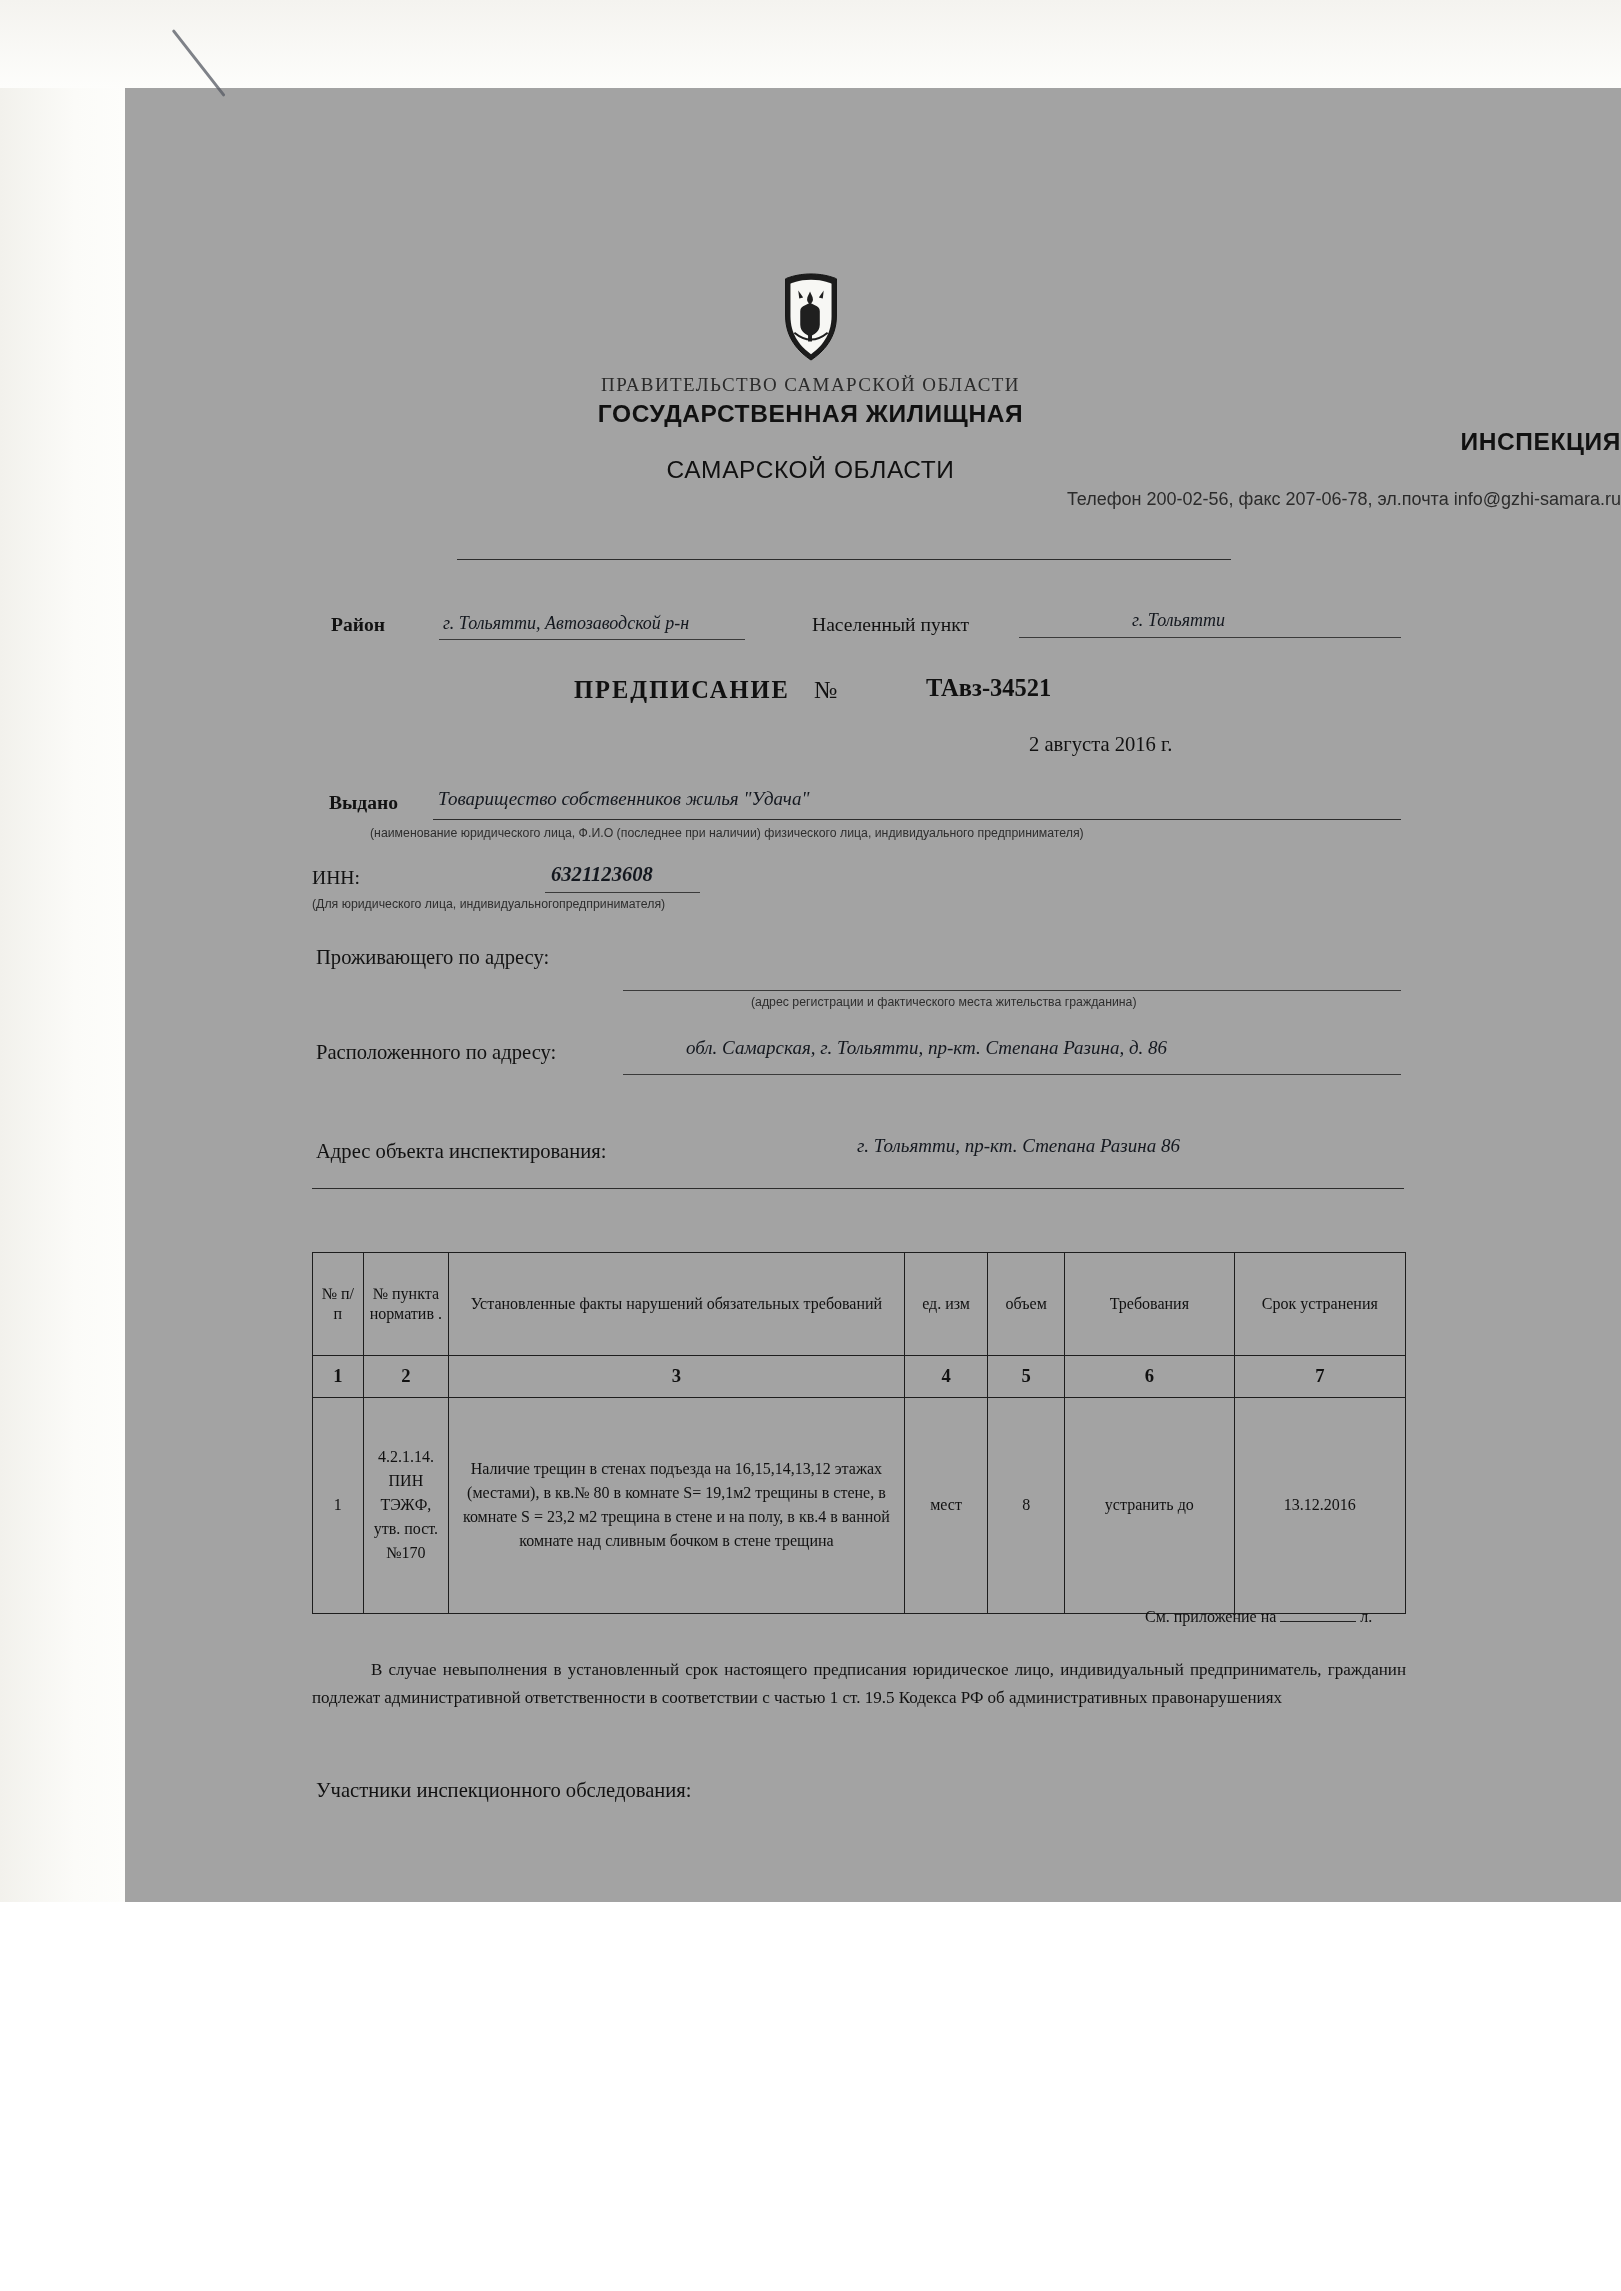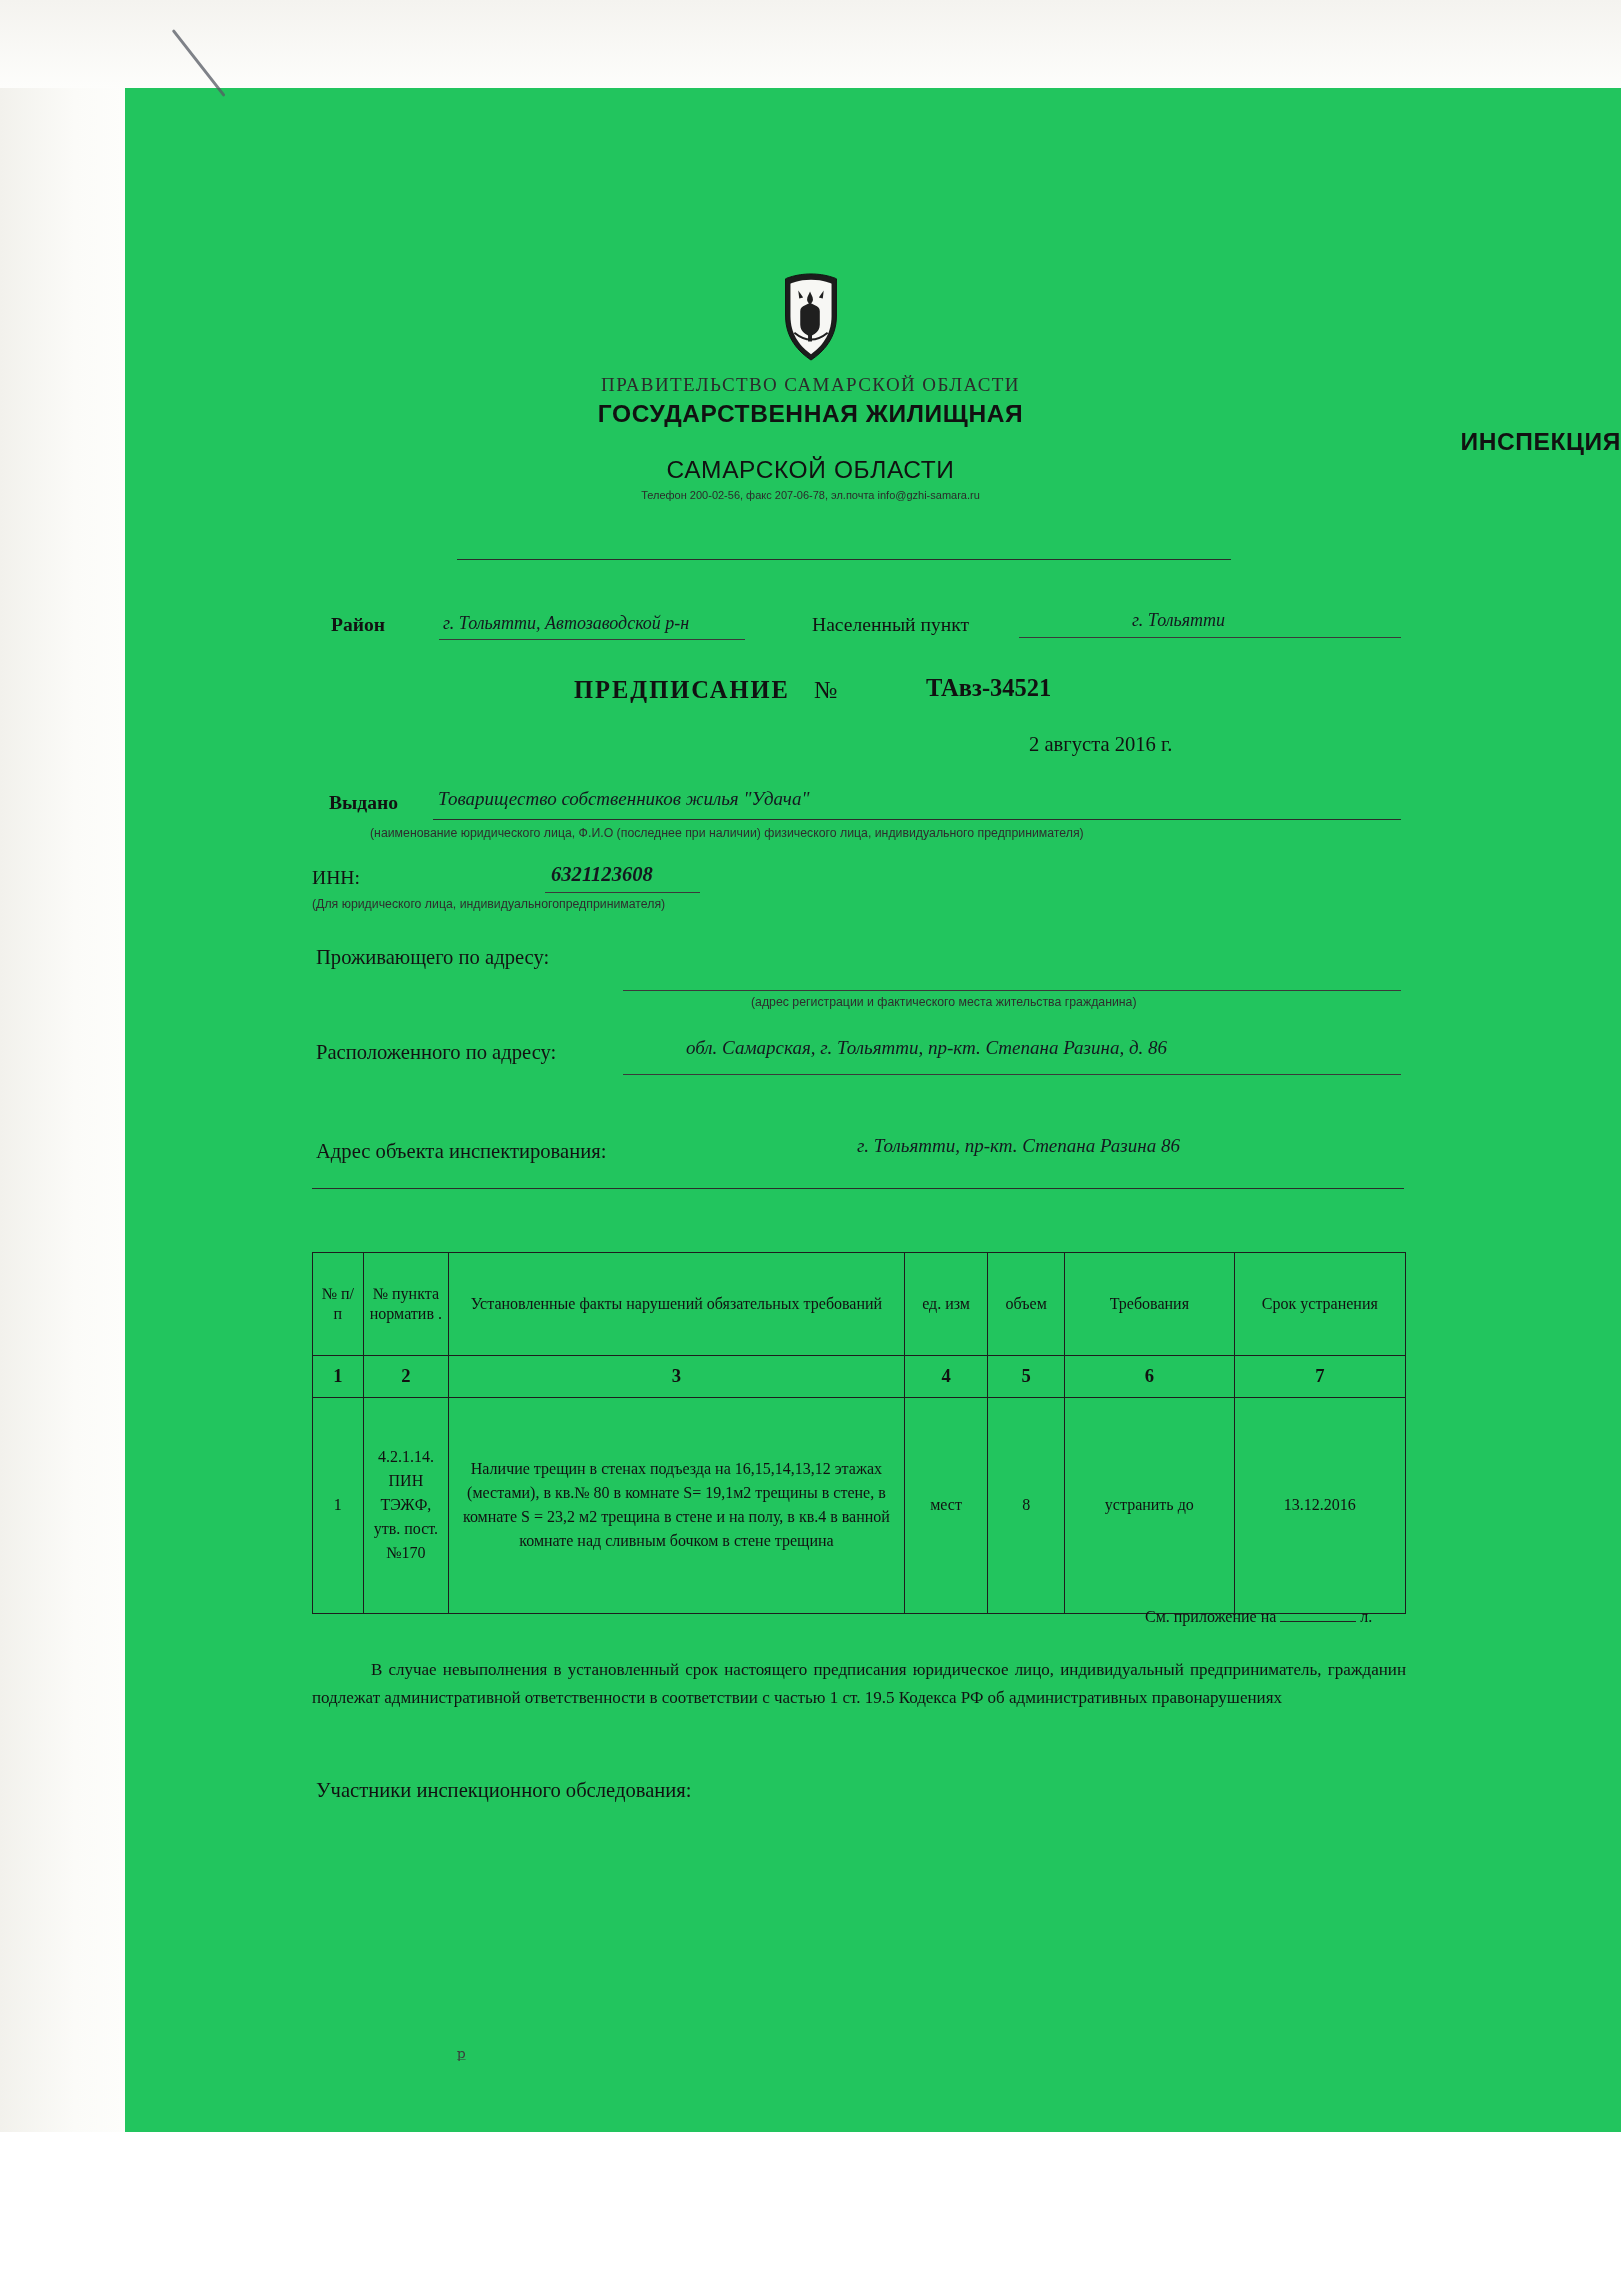--- a/index.html
+++ b/index.html
@@ -7,23 +7,23 @@
     padding: 0;
     background: #ffffff;
   }
   body {
     font-family: "Liberation Serif", "DejaVu Serif", serif;
     color: #1a1a1a;
   }
   .page {
     position: relative;
     width: 1621px;
-    height: 2132px;
+    height: 1902px;
     margin: 0 auto;
-    background: #22c55e;
+    background: #a3a3a3;
     overflow: hidden;
   }
   
   .scan-edge-left {
     position: absolute;
     left: 0; top: 0;
     width: 125px; height: 2292px;
     background: linear-gradient(90deg, #f2f1ec 0%, #fbfbf8 60%, #fdfdfb 100%);
   }
   .scan-edge-top {
@@ -102,23 +102,24 @@
     color: #111;
   }
   .org-addr {
     font-family: "Liberation Sans", sans-serif;
     font-size: 13.2px;
     margin-top: 7.8px;
     color: #2b2b2b;
   }
   .org-phone {
     font-family: "Liberation Sans", sans-serif;
-    font-size: 11px;
+    font-size: 18px;
     margin-top: 4.9px;
     color: #2b2b2b;
+    text-align: right;
   }
   .rule {
     position: absolute;
     background: #2c2c2c;
     height: 1px;
   }
   .rule.thin { height: 1px; background: #3a3a3a; }
 
   
   .lbl {

